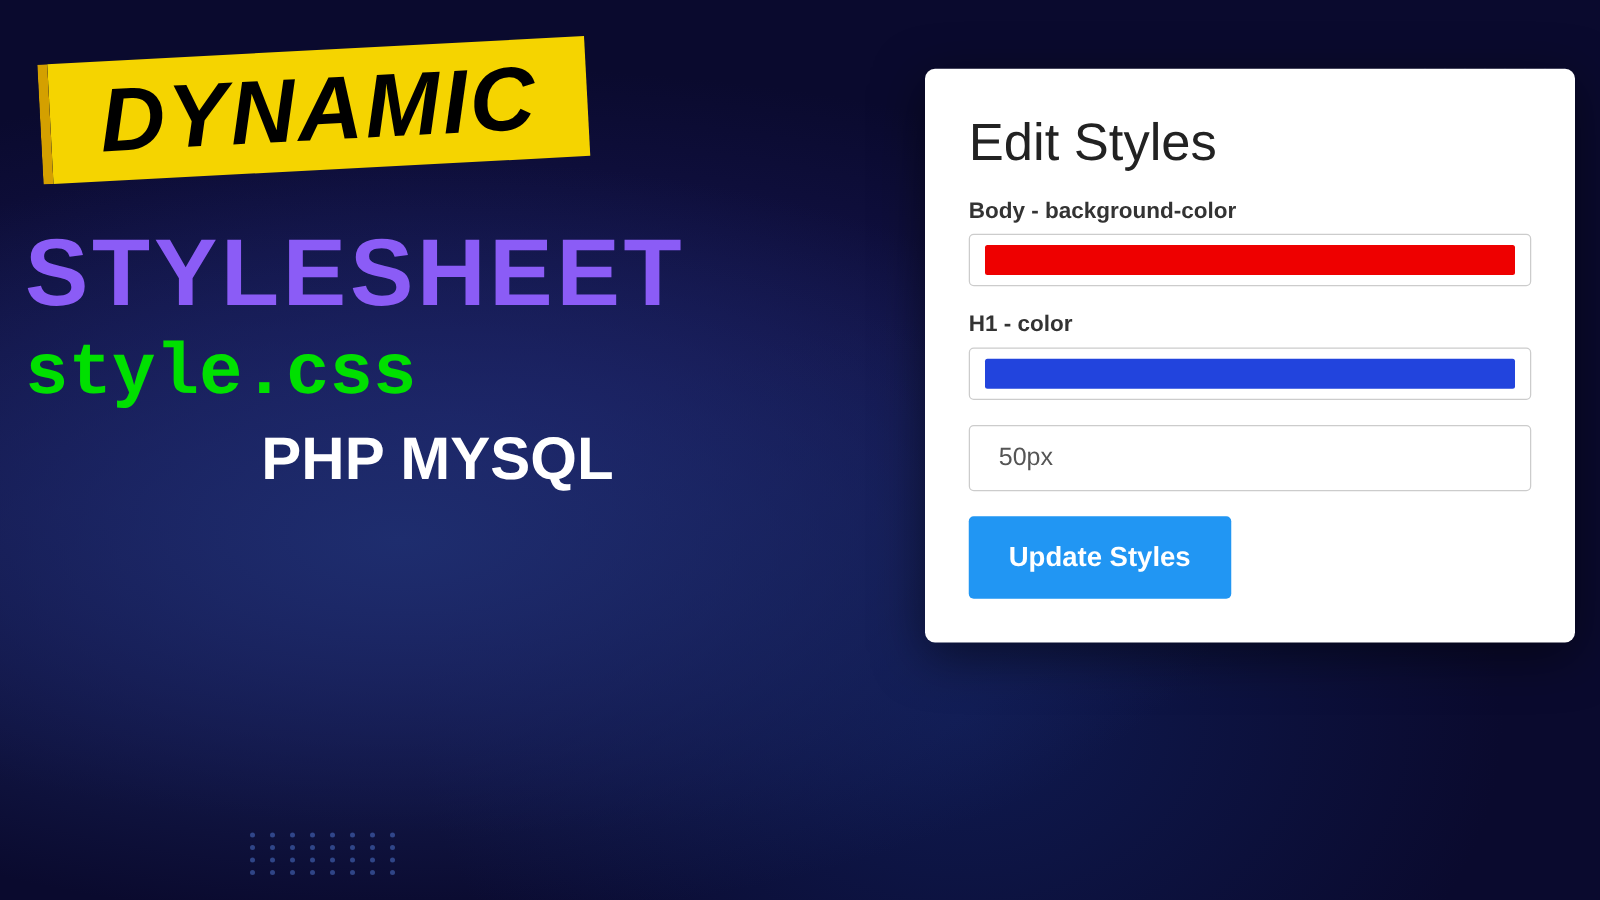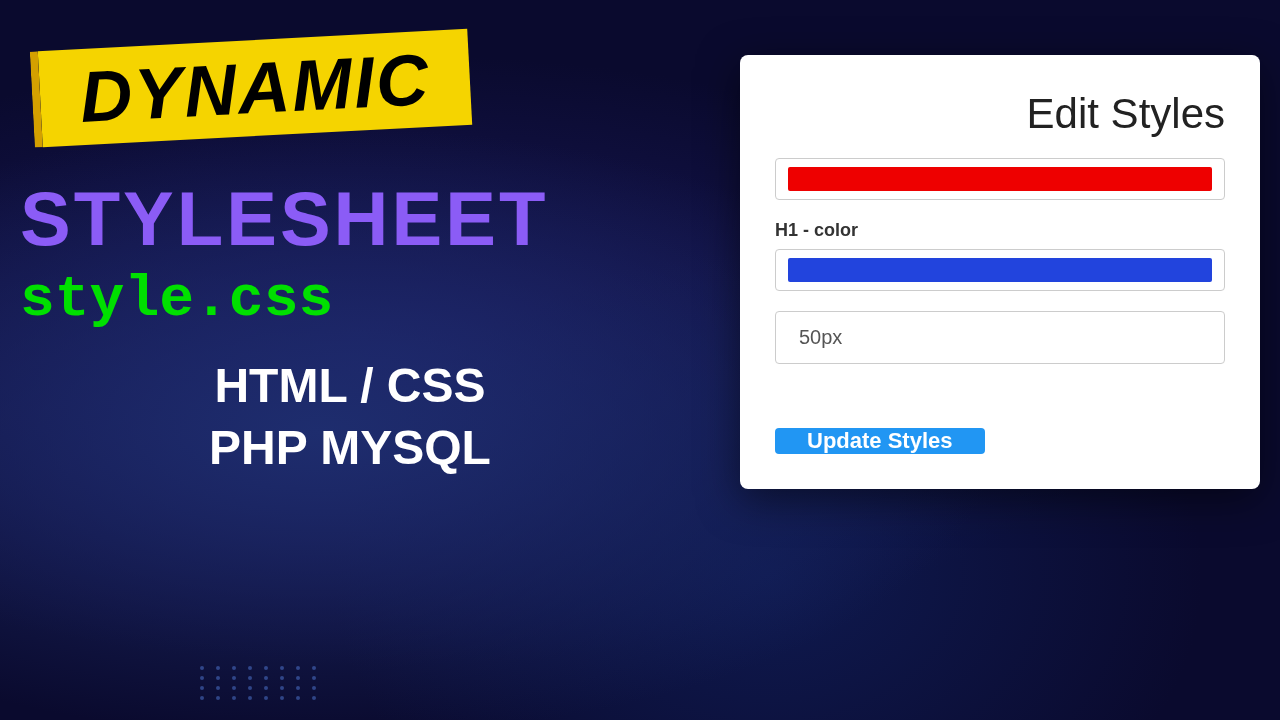--- a/index.html
+++ b/index.html
@@ -109,21 +109,21 @@
       font-family: 'Arial Black', Arial, sans-serif;
       margin-bottom: 10px;
       margin-top: 15px;
     }
 
     .style-css-text {
       font-size: 58px;
       font-weight: 700;
       color: #00e000;
       font-family: 'Courier New', monospace;
-      margin-bottom: 23px;
+      margin-bottom: 5px;
     }
 
     .tech-text {
       font-size: 48px;
       font-weight: 900;
       color: #fff;
       line-height: 1.3;
       font-family: 'Arial Black', Arial, sans-serif;
       text-align: center;
     }
@@ -139,21 +139,20 @@
       padding: 35px 35px 35px 35px;
       box-shadow: 0 10px 40px rgba(0,0,0,0.5);
     }
 
     .panel-title {
       font-size: 42px;
       font-weight: 400;
       color: #222;
       margin-bottom: 20px;
       font-family: Arial, sans-serif;
-      text-align: right;
     }
 
     .field-label {
       font-size: 18px;
       font-weight: 600;
       color: #333;
       margin-bottom: 8px;
     }
 
     .color-input-wrapper {
@@ -189,25 +188,24 @@
       color: #555;
       margin-bottom: 20px;
       outline: none;
     }
 
     .update-btn {
       background: #2196f3;
       color: #fff;
       border: none;
       border-radius: 4px;
-      padding: 0 32px;
+      padding: 20px 32px;
       font-size: 22px;
       font-weight: 600;
       cursor: pointer;
-      margin-top: 44px;
     }
   </style>
 </head>
 <body>
 
 <div class="bg"></div>
 
 <div class="dots-bottom-left">
   <div class="dot"></div>
     <div class="dot"></div>
@@ -270,29 +268,29 @@
     <div class="dot"></div>
 </div>
 
 <div class="left-content">
   <div class="dynamic-banner">
     <span class="dynamic-text">DYNAMIC</span>
   </div>
   <div class="stylesheet-text">STYLESHEET</div>
   <div class="style-css-text">style.css</div>
   <div class="tech-text">
-    <div>HTML / CSS</div>
     <div>PHP  MYSQL</div>
   </div>
 </div>
 
 <div class="edit-panel">
   <div class="panel-title">Edit Styles</div>
 
   
+  <div class="field-label">Body - background-color</div>
   <div class="color-input-wrapper">
     <div class="color-bar-red"></div>
   </div>
 
   
   <div class="field-label">H1 - color</div>
   <div class="color-input-wrapper">
     <div class="color-bar-blue"></div>
   </div>
 

